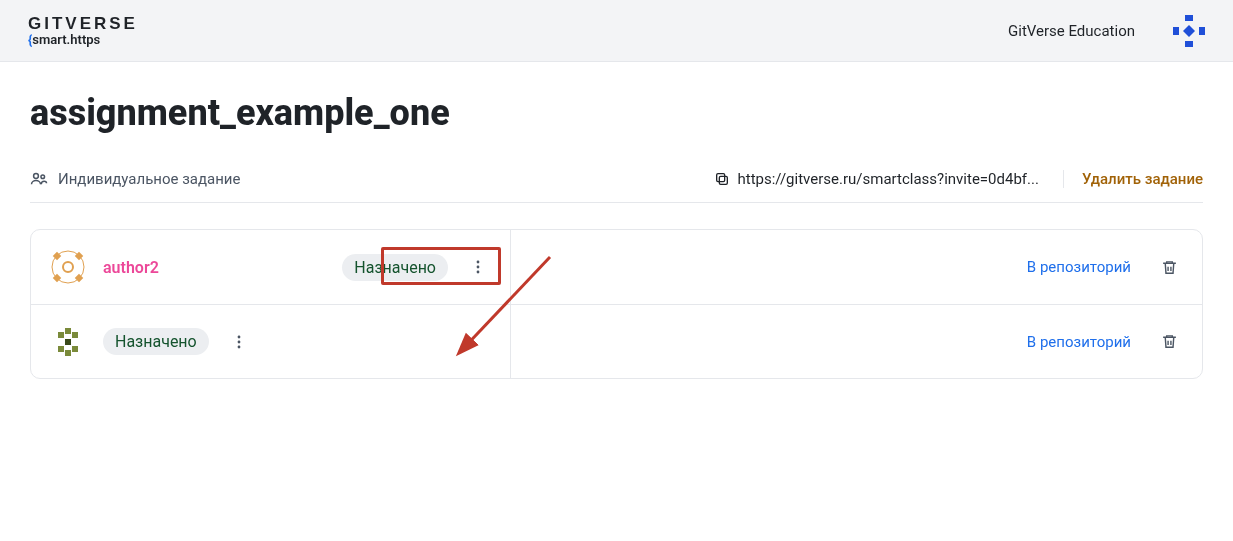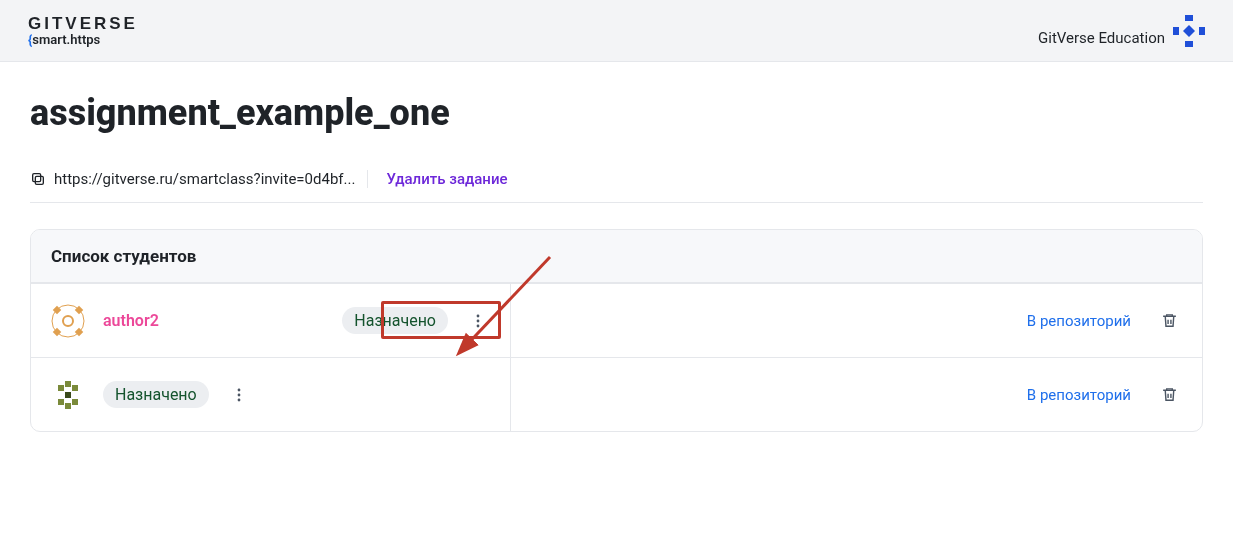--- a/index.html
+++ b/index.html
@@ -15,38 +15,38 @@
     border-bottom: 1px solid #e5e7eb;
     display: flex;
     align-items: center;
     padding: 0 28px;
     justify-content: space-between;
   }
   .logo-block { display: flex; flex-direction: column; line-height: 1.05; }
   .logo-main { font-weight: 900; font-size: 17px; letter-spacing: 3px; font-family: Arial Black, Arial, sans-serif; color:#1f2328; }
   .logo-sub { font-size: 13px; font-weight: 600; color:#1f2328; }
   .logo-sub .brace { color:#1f6feb; font-weight:700; }
-  .top-right { display:flex; align-items:flex-end; gap:8px; }
+  .top-right { display:flex; align-items:center; gap:38px; }
   .top-link { font-size:15px; color:#1f2328; }
   .avatar {
     width:32px; height:32px; position:relative;
   }
   .avatar svg { width:32px; height:32px; }
   .content { padding: 26px 30px 40px 30px; }
   .page-title { font-size: 36px; font-weight: 800; color:#1f2328; margin-top:4px; }
   .meta-row {
     display:flex; align-items:center; justify-content:space-between;
     margin-top: 36px;
     padding-bottom: 14px;
     border-bottom: 1px solid #e5e7eb;
   }
   .meta-left { display:flex; align-items:center; gap:10px; color:#4b5563; font-size:15px; }
-  .meta-right { display:flex; align-items:center; gap:12px; font-size:15px; }
+  .meta-right { display:flex; align-items:center; gap:24px; font-size:15px; }
   .invite { display:flex; align-items:center; gap:8px; color:#1f2328; }
-  .delete-link { color:#6d28d9; font-weight:500; padding-left:18px; border-left:1px solid #e5e7eb; }
+  .delete-link { color:#a16207; font-weight:500; padding-left:18px; border-left:1px solid #e5e7eb; }
   .section-title { font-size:30px; font-weight:800; margin-top:28px; }
   .card {
     margin-top:26px;
     border:1px solid #e5e7eb;
     border-radius:10px;
     overflow:hidden;
   }
   .card-header {
     background:#f7f8fa;
     padding:16px 20px;
@@ -128,37 +128,47 @@
       </svg>
     </div>
   </div>
 </div>
 
 <div class="content" style="position:relative;">
 
   <h1 class="page-title">assignment_example_one</h1>
 
   <div class="meta-row">
+    <div class="meta-left">
+      <span>
+        <svg width="18" height="18" viewBox="0 0 24 24" fill="none" stroke="#4b5563" stroke-width="2">
+          <circle cx="8" cy="8" r="3.2"></circle>
+          <path d="M2 19c0-3 3-5 6-5s6 2 6 5"></path>
+          <circle cx="17" cy="9" r="2.4"></circle>
+          <path d="M15 19c0-2 1.5-4 4-4 1.5 0 3 .8 3 2.5"></path>
+        </svg>
+      </span>
+      <span>Индивидуальное задание</span>
+    </div>
     <div class="meta-right">
       <div class="invite">
         <span>
           <svg width="16" height="16" viewBox="0 0 24 24" fill="none" stroke="#1f2328" stroke-width="2">
             <rect x="8" y="8" width="12" height="12" rx="2"></rect>
             <rect x="4" y="4" width="12" height="12" rx="2"></rect>
           </svg>
         </span>
         <span>https://gitverse.ru/smartclass?invite=0d4bf...</span>
       </div>
       <a class="delete-link">Удалить задание</a>
     </div>
   </div>
 
 
   <div class="card" style="position:relative;">
-    <div class="card-header">Список студентов</div>
 
     <div class="row">
       <div class="cell-left">
         <div class="student-avatar">
           <svg viewBox="0 0 34 34" width="34" height="34">
             <circle cx="17" cy="17" r="16" fill="#fff" stroke="#e0a050" stroke-width="1"></circle>
             <circle cx="17" cy="17" r="5" fill="none" stroke="#e0a050" stroke-width="2"></circle>
             <rect x="3" y="3" width="6" height="6" transform="rotate(45 6 6)" fill="#e0a050"></rect>
             <rect x="25" y="3" width="6" height="6" transform="rotate(45 28 6)" fill="#e0a050"></rect>
             <rect x="3" y="25" width="6" height="6" transform="rotate(45 6 28)" fill="#e0a050"></rect>

